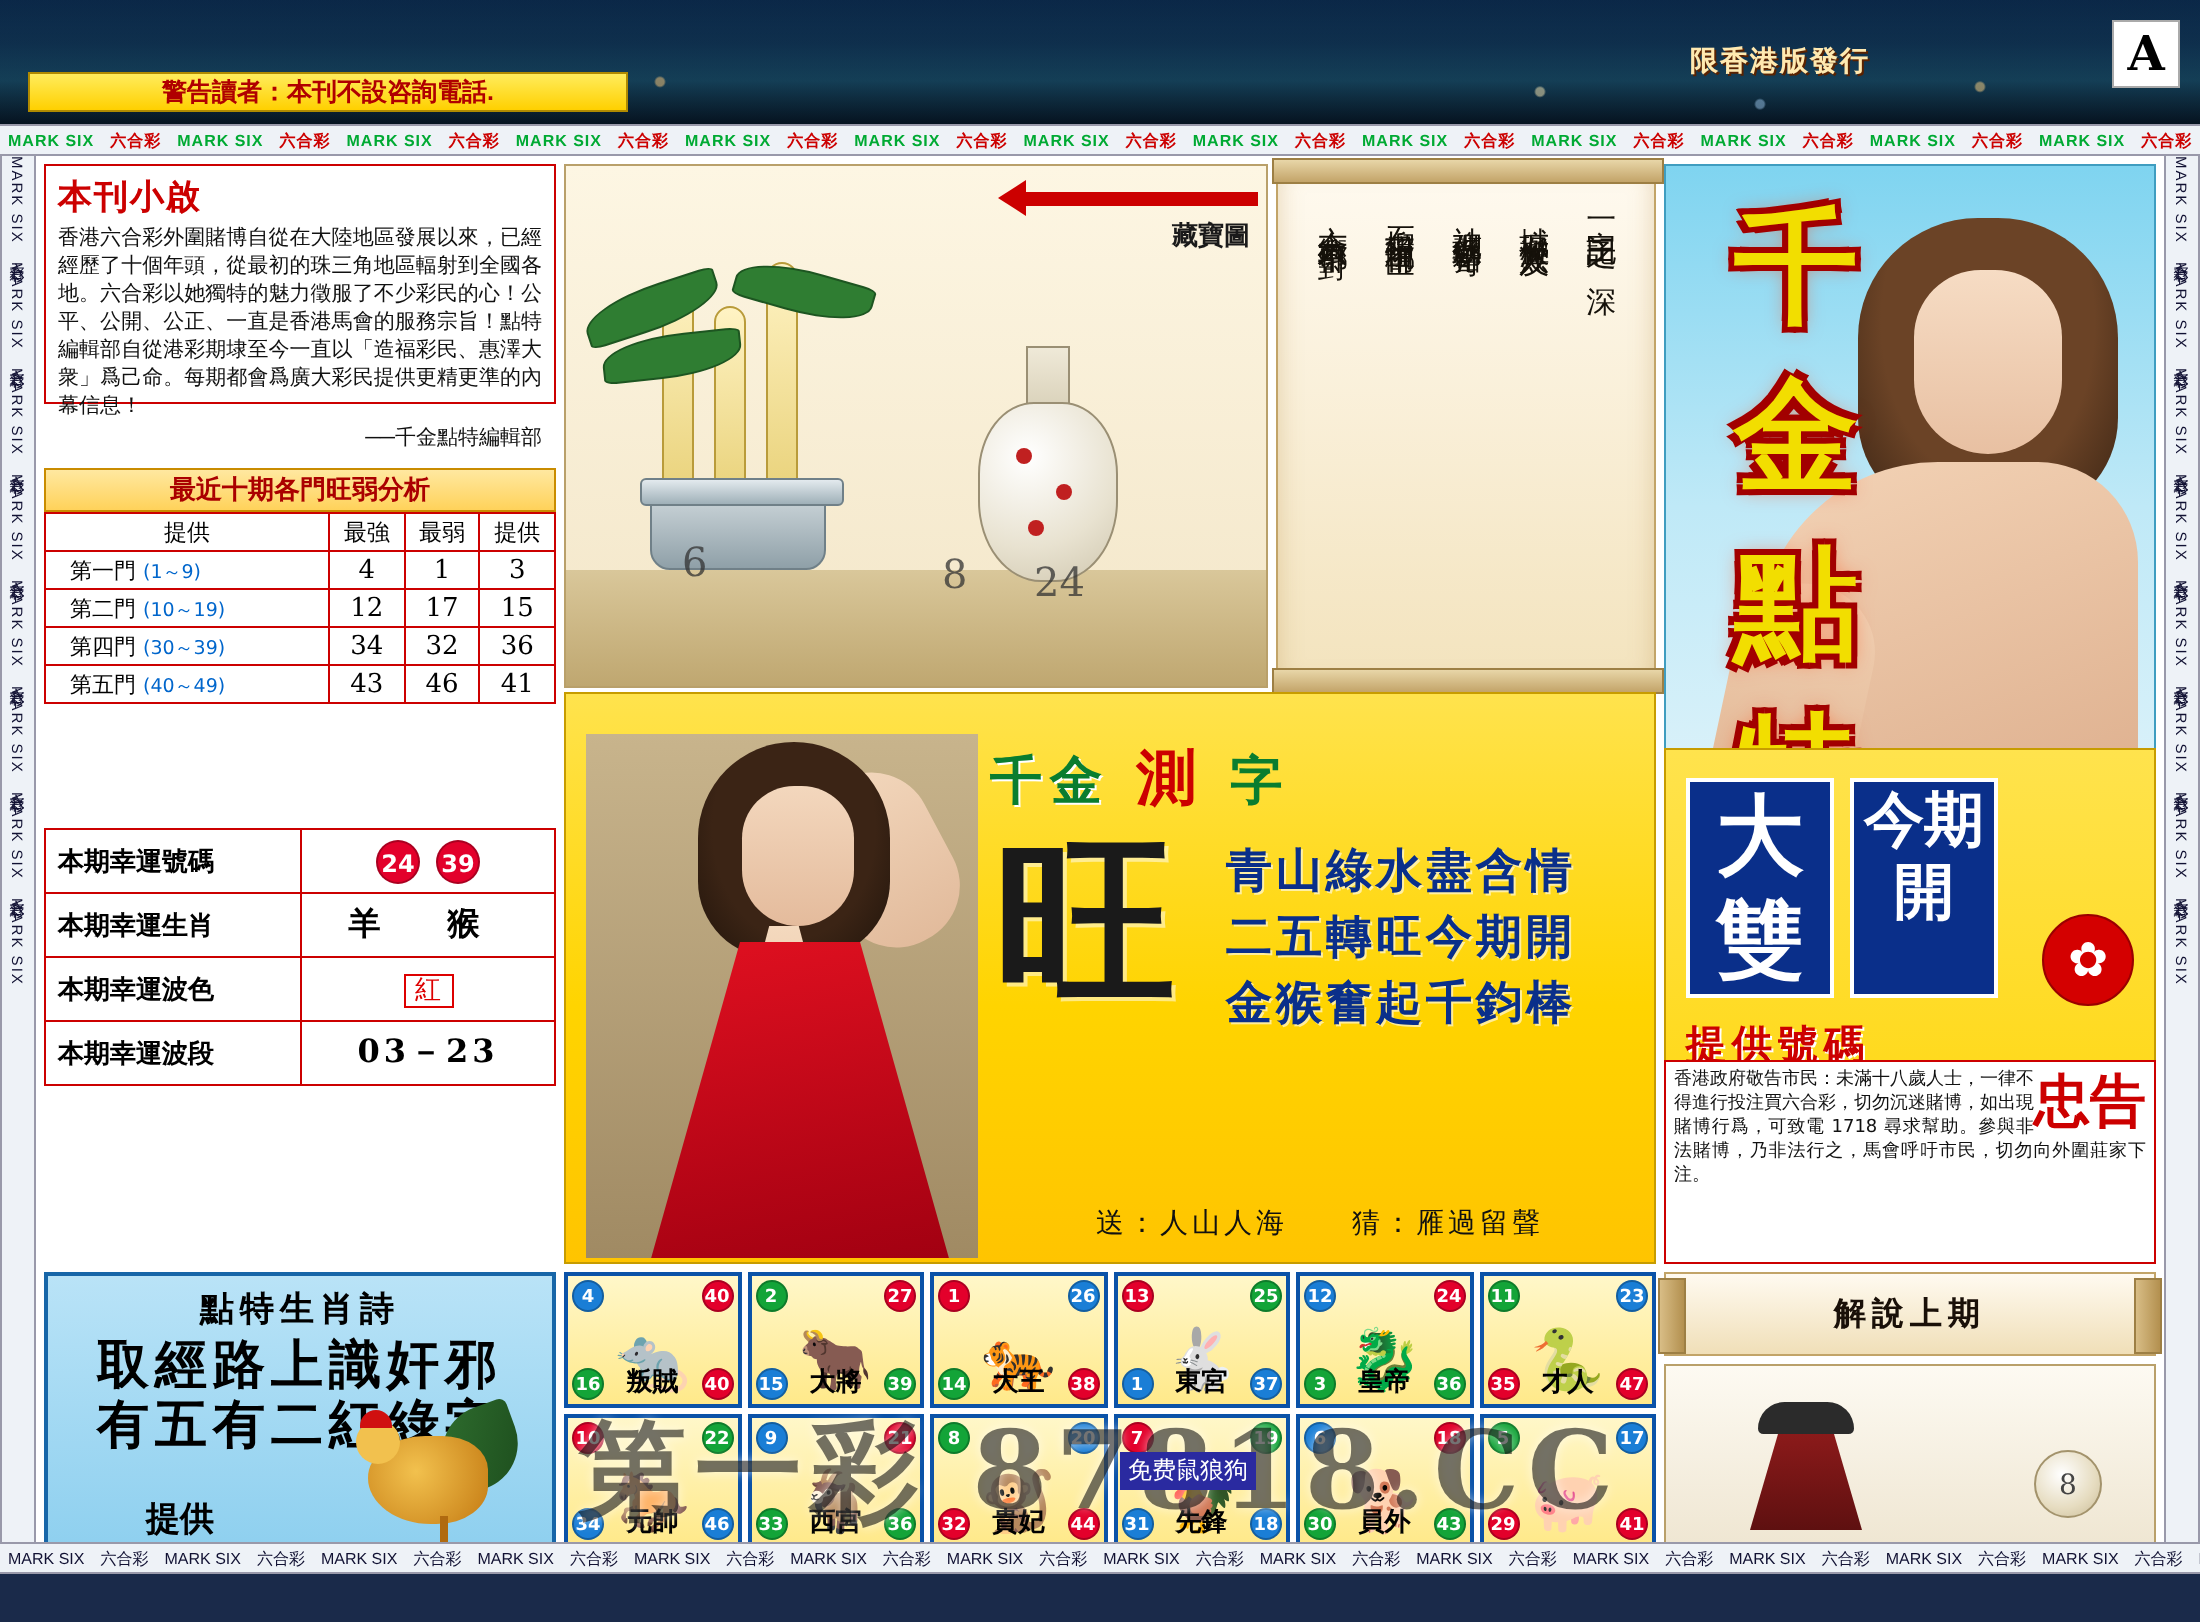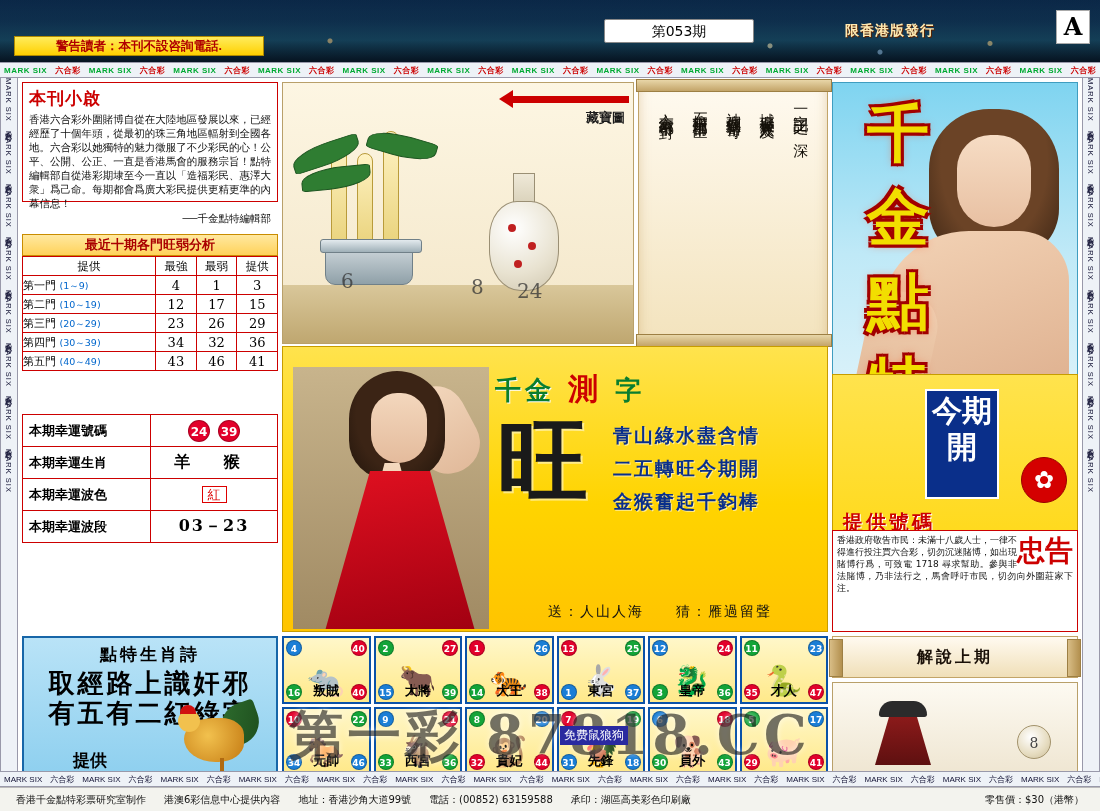--- a/index.html
+++ b/index.html
@@ -47,21 +47,21 @@
     font-weight:bold; letter-spacing:1px;
     text-shadow:1px 1px 0 #5a2200;
   }
   .letter-A {
     position:absolute; right:10px; top:10px; width:34px; height:34px;
     background:#fff; border:1px solid #aaa;
     font-family:"DejaVu Serif", serif; font-size:24px; font-weight:bold;
     color:#000; text-align:center; line-height:32px;
   }
   .warn-strip {
-    position:absolute; left:14px; top:36px; width:250px; height:20px;
+    position:absolute; left:14px; top:36px; width:300px; height:20px;
     background:linear-gradient(180deg,#ffec5c,#ffd000);
     border:1px solid #b08a00;
     color:#b00000; font-size:12.5px; font-weight:bold; text-align:center;
     line-height:18px; letter-spacing:0px;
   }
 
   
   .marks-row {
     position:absolute; height:16px; left:0; width:1100px; top:62px;
     background:#eef2f7; border-top:1px solid #99a; border-bottom:1px solid #99a;
@@ -116,21 +116,21 @@
     border:1px solid #c98c00; text-align:center;
     font-size:13px; font-weight:bold; color:#a00; padding:1px 0;
     font-family:"DejaVu Serif", serif;
   }
   table.ana { width:100%; border-collapse:collapse; font-size:11.5px; }
   table.ana th, table.ana td {
     border:1px solid #c00; text-align:center; padding:1px 0; height:19px;
     font-family:"DejaVu Sans", sans-serif;
   }
   table.ana th { background:#fff; color:#000; font-weight:normal; }
-  table.ana td.lbl { text-align:left; padding-left:0; font-size:11px; }
+  table.ana td.lbl { text-align:left; padding-left:12px; font-size:11px; }
   table.ana td.lbl small { color:#06c; font-size:9.5px; }
   table.ana td.num { font-family:"DejaVu Serif", serif; font-size:13px; }
 
   
   .lucky { position:absolute; left:4px; top:336px; width:256px; }
   table.lucky-t { width:100%; border-collapse:collapse; }
   table.lucky-t td {
     border:1px solid #c00; height:32px; font-size:13px;
     font-family:"DejaVu Serif", serif; padding:0 6px;
   }
@@ -314,21 +314,21 @@
   .pred .bigwang {
     position:absolute; left:214px; top:68px;
     font-family:"DejaVu Serif", serif; font-size:92px; font-weight:bold;
     color:#1a1a1a; line-height:92px;
     text-shadow:2px 2px 0 rgba(255,255,255,.5);
   }
   .pred .lines {
     position:absolute; left:330px; top:72px; width:210px;
   }
   .pred .lines div {
-    font-family:"DejaVu Serif", serif; font-size:19px; color:#0a2f8a;
+    font-family:"DejaVu Serif", serif; font-size:23px; color:#0a2f8a;
     line-height:33px; letter-spacing:2px; font-weight:bold;
     text-shadow:1px 1px 0 rgba(255,255,255,.6);
   }
   .pred .foot {
     position:absolute; left:212px; bottom:10px; width:330px;
     font-family:"DejaVu Serif", serif; font-size:14px; color:#111;
     letter-spacing:2px;
     text-align:center;
   }
 
@@ -517,21 +517,20 @@
   }
   .footer .spacer { flex:1; }
 </style>
 </head>
 <body>
 
 <div class="page">
 
   <div class="topbar">
     <div class="citylights"></div>
-    <div class="issue-box">第053期</div>
     <div class="hk-edition">限香港版發行</div>
     <div class="letter-A">A</div>
     <div class="warn-strip">警告讀者：本刊不設咨詢電話.</div>
   </div>
 
   <div class="marks-row" id="marksTop">
       <span class="m b">MARK SIX</span>
       <span class="m c">六合彩</span>
       <span class="m b">MARK SIX</span>
       <span class="m c">六合彩</span>
@@ -588,26 +587,20 @@
               <td class="num">1</td>
               <td class="num">3</td>
             </tr>
             <tr>
               <td class="lbl">第二門 <small>(10～19)</small></td>
               <td class="num">12</td>
               <td class="num">17</td>
               <td class="num">15</td>
             </tr>
             <tr>
-              <td class="lbl">第三門 <small>(20～29)</small></td>
-              <td class="num">23</td>
-              <td class="num">26</td>
-              <td class="num">29</td>
-            </tr>
-            <tr>
               <td class="lbl">第四門 <small>(30～39)</small></td>
               <td class="num">34</td>
               <td class="num">32</td>
               <td class="num">36</td>
             </tr>
             <tr>
               <td class="lbl">第五門 <small>(40～49)</small></td>
               <td class="num">43</td>
               <td class="num">46</td>
               <td class="num">41</td>
@@ -710,20 +703,21 @@
       <div class="bigwang">旺</div>
       <div class="lines" id="predLines">
           <div>青山綠水盡含情</div>
           <div>二五轉旺今期開</div>
           <div>金猴奮起千鈞棒</div>
         </div>
       <div class="foot">送：人山人海　　猜：雁過留聲</div>
     </div>
 
     <div class="blue-panel">
+      <div class="bluebox left">大雙</div>
       <div class="bluebox right">今期開</div>
       <div class="hk-flag">✿</div>
       <div class="supply-label">提供號碼</div>
       <div class="supply-balls" id="supplyBalls"><span class="bigball red">46</span><span class="bigball blue">48</span><span class="bigball green">27</span></div>
     </div>
 
     <div class="notice">
       <div class="big">忠告</div>
       <div>香港政府敬告市民：未滿十八歲人士，一律不得進行投注買六合彩，切勿沉迷賭博，如出現賭博行爲，可致電 1718 尋求幫助。參與非法賭博，乃非法行之，馬會呼吁市民，切勿向外圍莊家下注。</div>
     </div>
@@ -886,22 +880,13 @@
       <span class="m c">六合彩</span>
       <span class="m b">MARK SIX</span>
       <span class="m c">六合彩</span>
       <span class="m b">MARK SIX</span>
       <span class="m c">六合彩</span>
       <span class="m b">MARK SIX</span>
       <span class="m c">六合彩</span>
       <span class="m b">MARK SIX</span>
     </div>
 
-  <div class="footer">
-    <span>香港千金點特彩票研究室制作</span>
-    <span>港澳6彩信息中心提供內容</span>
-    <span>地址：香港沙角大道99號</span>
-    <span>電話：(00852) 63159588</span>
-    <span>承印：湖區高美彩色印刷廠</span>
-    <span class="spacer"></span>
-    <span>零售價：$30（港幣）</span>
-  </div>
 </div>
 
 </body></html>

